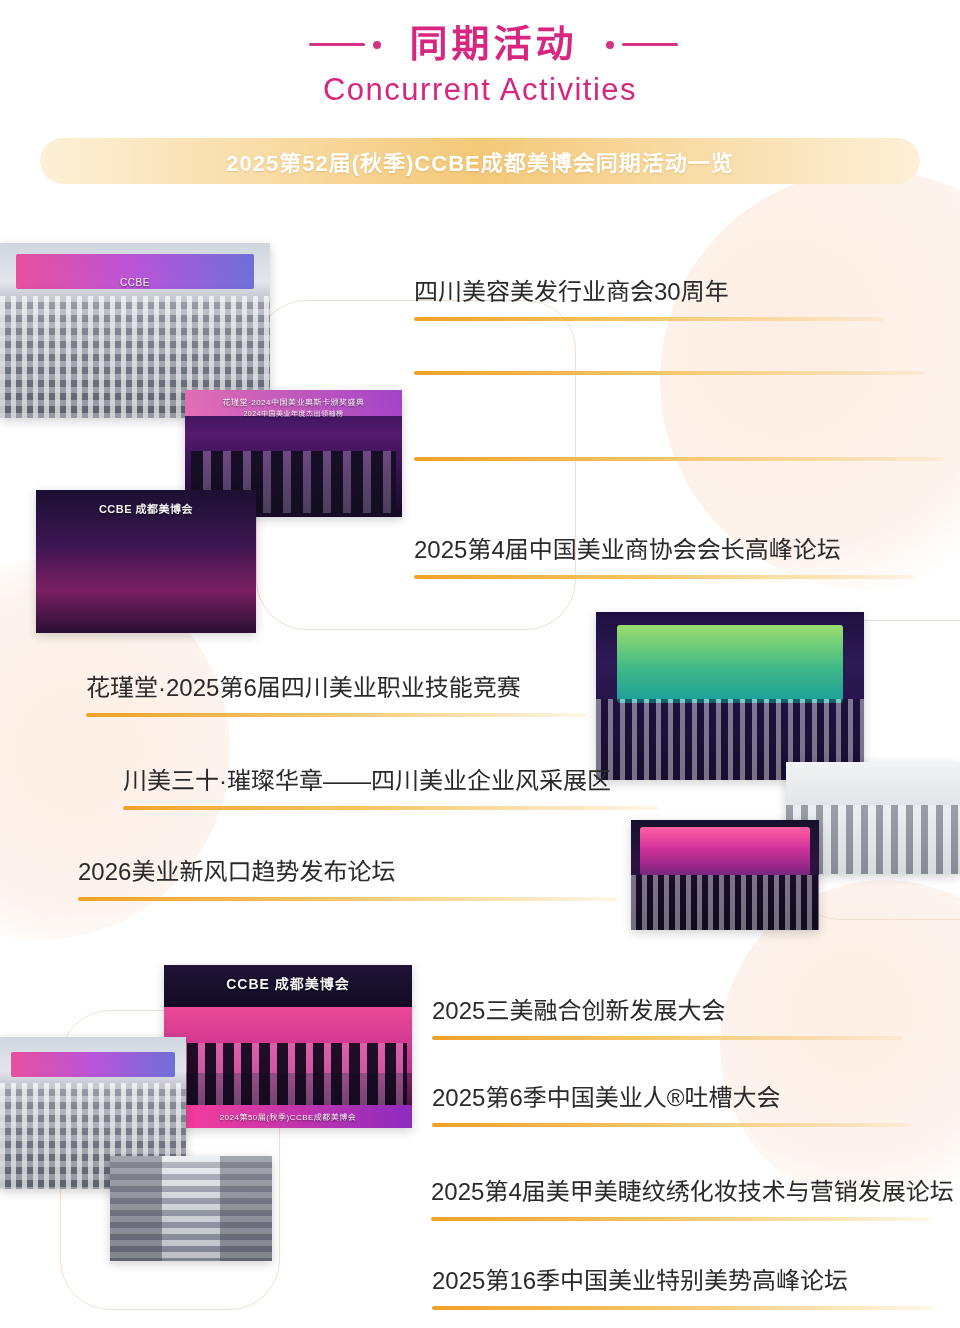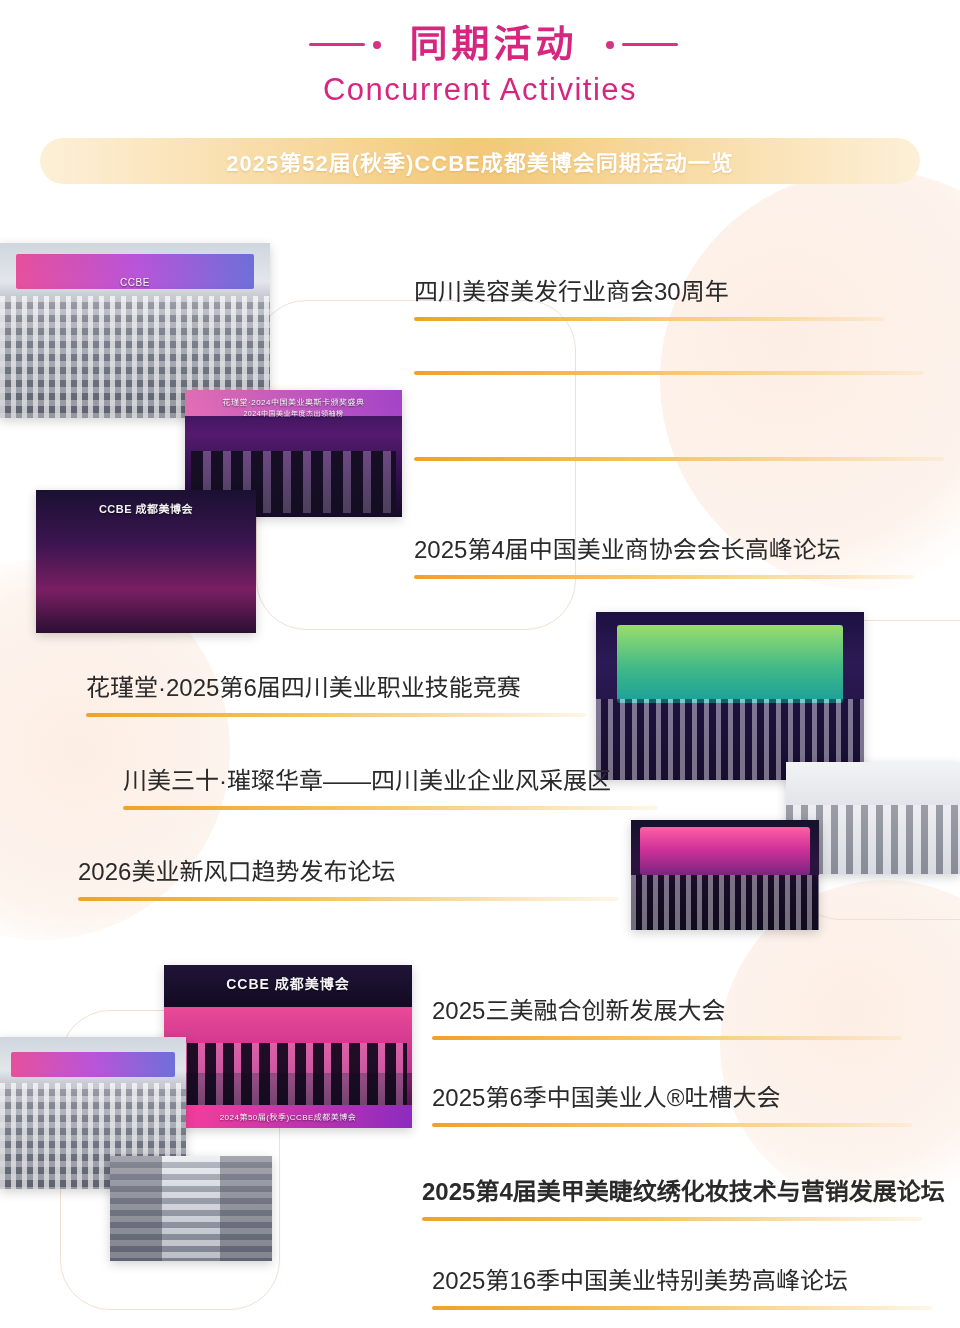--- a/index.html
+++ b/index.html
@@ -388,21 +388,21 @@
   <div class="item" style="left:432px; top:995px; width:470px;">
     <div class="txt">2025三美融合创新发展大会</div>
     <div class="rule"></div>
   </div>
 
   <div class="item" style="left:432px; top:1082px; width:480px;">
     <div class="txt">2025第6季中国美业人®吐槽大会</div>
     <div class="rule"></div>
   </div>
 
-  <div class="item" style="left:422px; top:1176px; width:500px;font-weight:bold;">
+  <div class="item" style="left:431px; top:1176px; width:500px;">
     <div class="txt">2025第4届美甲美睫纹绣化妆技术与营销发展论坛</div>
     <div class="rule"></div>
   </div>
 
   <div class="item" style="left:432px; top:1265px; width:500px;">
     <div class="txt">2025第16季中国美业特别美势高峰论坛</div>
     <div class="rule"></div>
   </div>
 
 </div>

